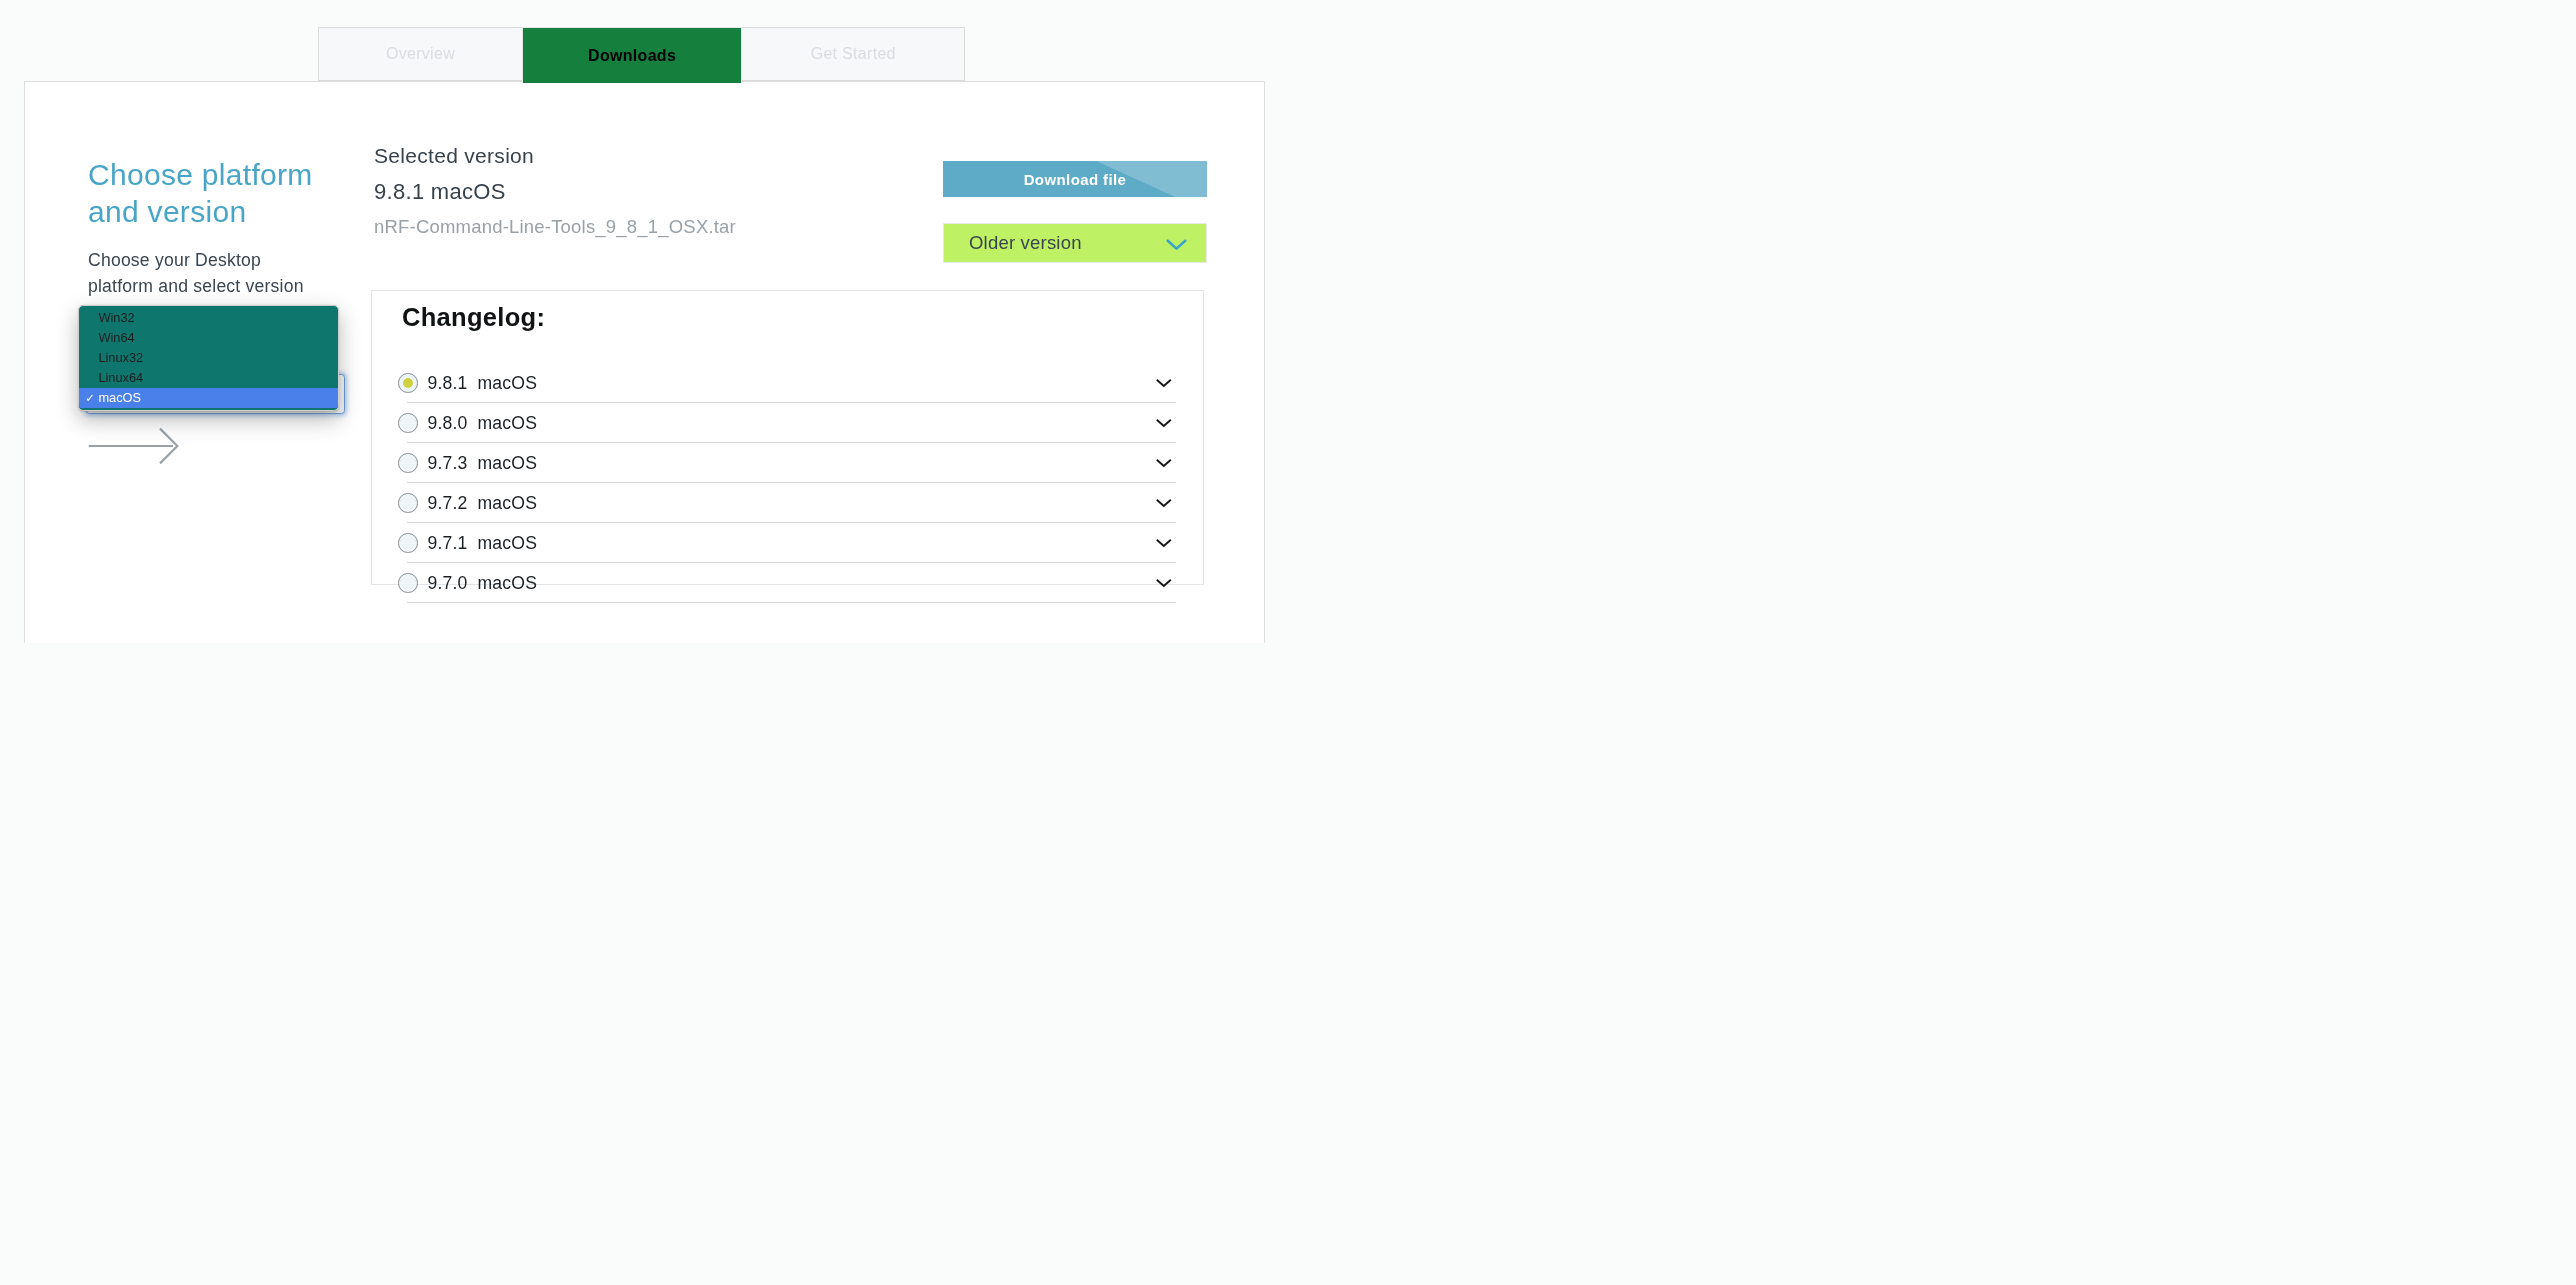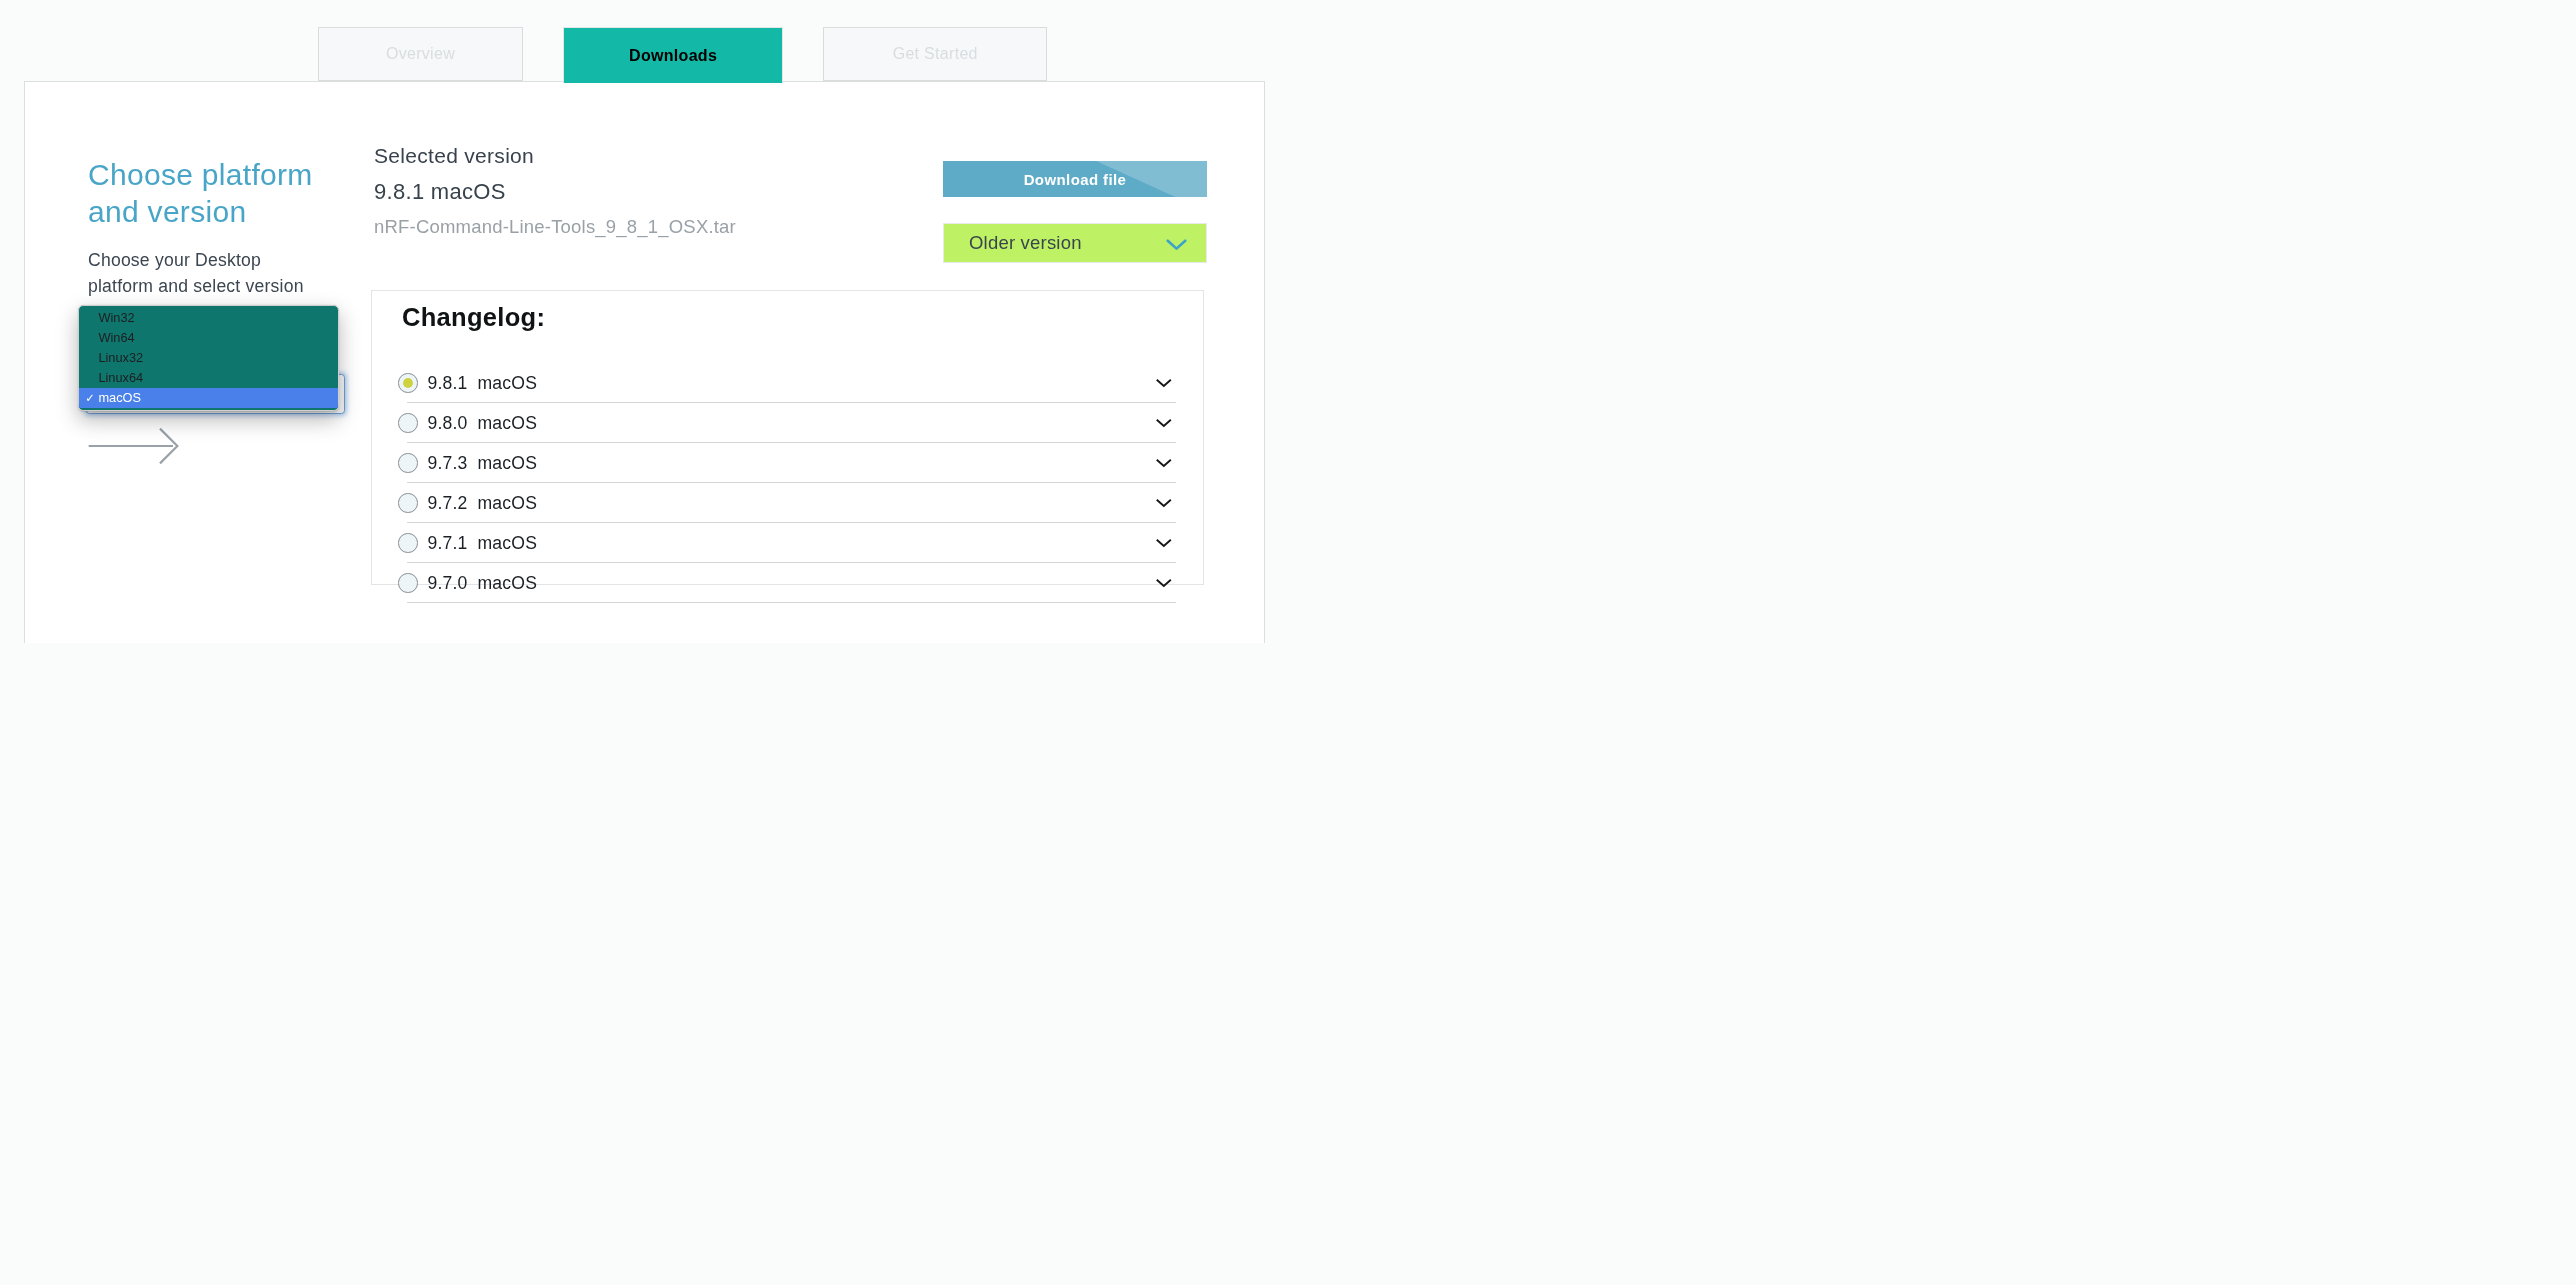--- a/index.html
+++ b/index.html
@@ -3,32 +3,32 @@
 <meta charset="utf-8">
 <style>
   html,body{margin:0;padding:0;}
   body{
     width:1288px;height:643px;overflow:hidden;position:relative;
     background:#fafbfb;
     font-family:"Liberation Sans","DejaVu Sans",sans-serif;
     -webkit-font-smoothing:antialiased;
   }
   
-  .tabbar{position:absolute;left:318px;top:27px;display:flex;z-index:3;gap:41px;}
+  .tabbar{position:absolute;left:318px;top:27px;display:flex;z-index:3;}
   .tab{
     box-sizing:border-box;height:54px;display:flex;align-items:center;justify-content:center;
     background:#f7f8f9;border:0.9px solid #dadcdc;margin-left:-0.9px;
     font-size:16px;color:#d8dde1;letter-spacing:0.3px;cursor:pointer;
   }
   .tab:first-child{margin-left:0;}
   .tab.t1{width:205px;}
   .tab.t2{width:220px;}
   .tab.t3{width:224px;}
   .tab.active{
-    background:#14b8a6;border-color:#e4e5e5;border-bottom:none;height:56px;
+    background:#15803d;border-color:#e4e5e5;border-bottom:none;height:56px;
     color:#000;font-weight:bold;z-index:4;
   }
   
   .card{
     position:absolute;left:24px;top:81px;width:1241px;height:616px;
     background:#fff;border:0.9px solid #dcdee0;box-sizing:border-box;z-index:1;
   }
   
   .choose-heading{
     position:absolute;left:88px;top:156px;z-index:2;

